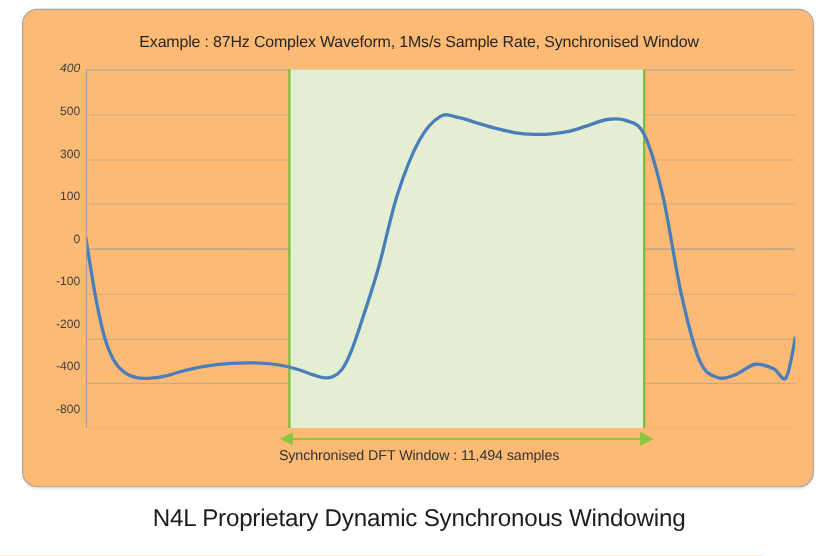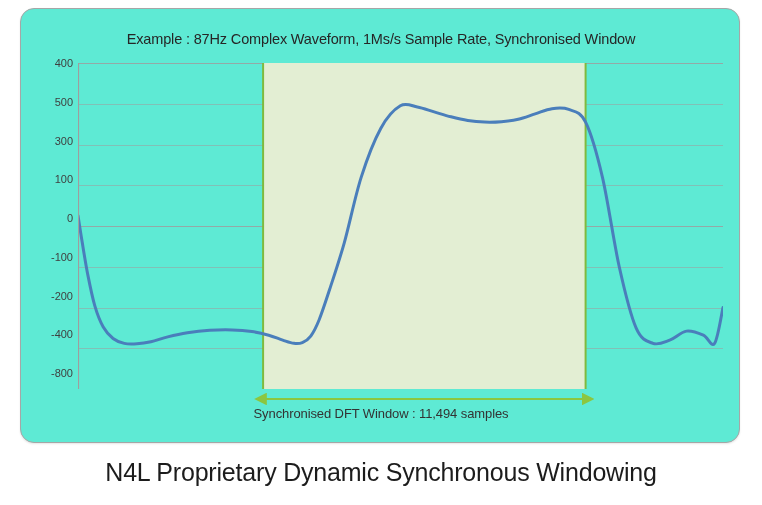--- a/index.html
+++ b/index.html
@@ -19,21 +19,21 @@
     width: 762px;
     height: 505px;
   }
   
   #chart-card {
     position: absolute;
     left: 20px;
     top: 8px;
     width: 720px;
     height: 435px;
-    background: #5eead4;
+    background: #fdba74;
     border: 1.3px solid #a6a6a6;
     border-radius: 14px;
     box-sizing: border-box;
     box-shadow: 0 1px 2px rgba(0,0,0,0.10);
   }
   
   #chart-title {
     position: absolute;
     left: 0;
     top: 22px;
@@ -86,37 +86,37 @@
     letter-spacing: -0.1px;
   }
   #window-annotation div { white-space: nowrap; text-align: center; }
   
   #caption {
     position: absolute;
     left: 0;
     top: 458px;
     width: 762px;
     text-align: center;
-    font-size: 25px;
+    font-size: 22px;
     font-weight: 400;
     color: #1c1c1c;
     letter-spacing: -0.2px;
   }
 </style>
 </head>
 <body>
 
 <div id="root">
 
   <div id="chart-card">
 
     <div id="chart-title">Example : 87Hz Complex Waveform, 1Ms/s Sample Rate, Synchronised Window</div>
 
     <div id="y-axis-labels">
-      <div class="ytick" style="top:0px;">400</div>
+      <div class="ytick" style="top:0px;font-style:italic;">400</div>
       <div class="ytick" style="top:38.75px;">500</div>
       <div class="ytick" style="top:77.5px;">300</div>
       <div class="ytick" style="top:116.25px;text-align:right;">100</div>
       <div class="ytick" style="top:155px;">0</div>
       <div class="ytick" style="top:193.75px;">-100</div>
       <div class="ytick" style="top:232.5px;text-align:right;">-200</div>
       <div class="ytick" style="top:271.25px;">-400</div>
       <div class="ytick" style="top:310px;">-800</div>
     </div>
 

